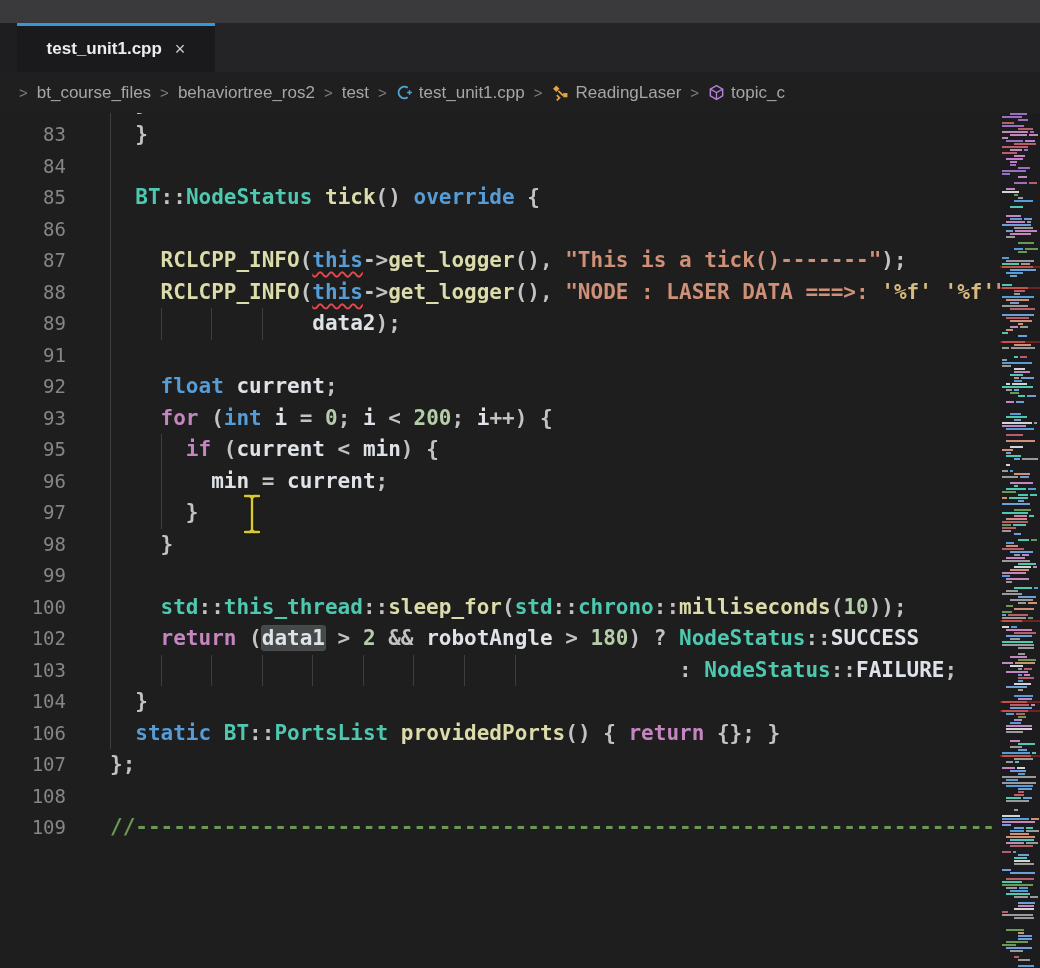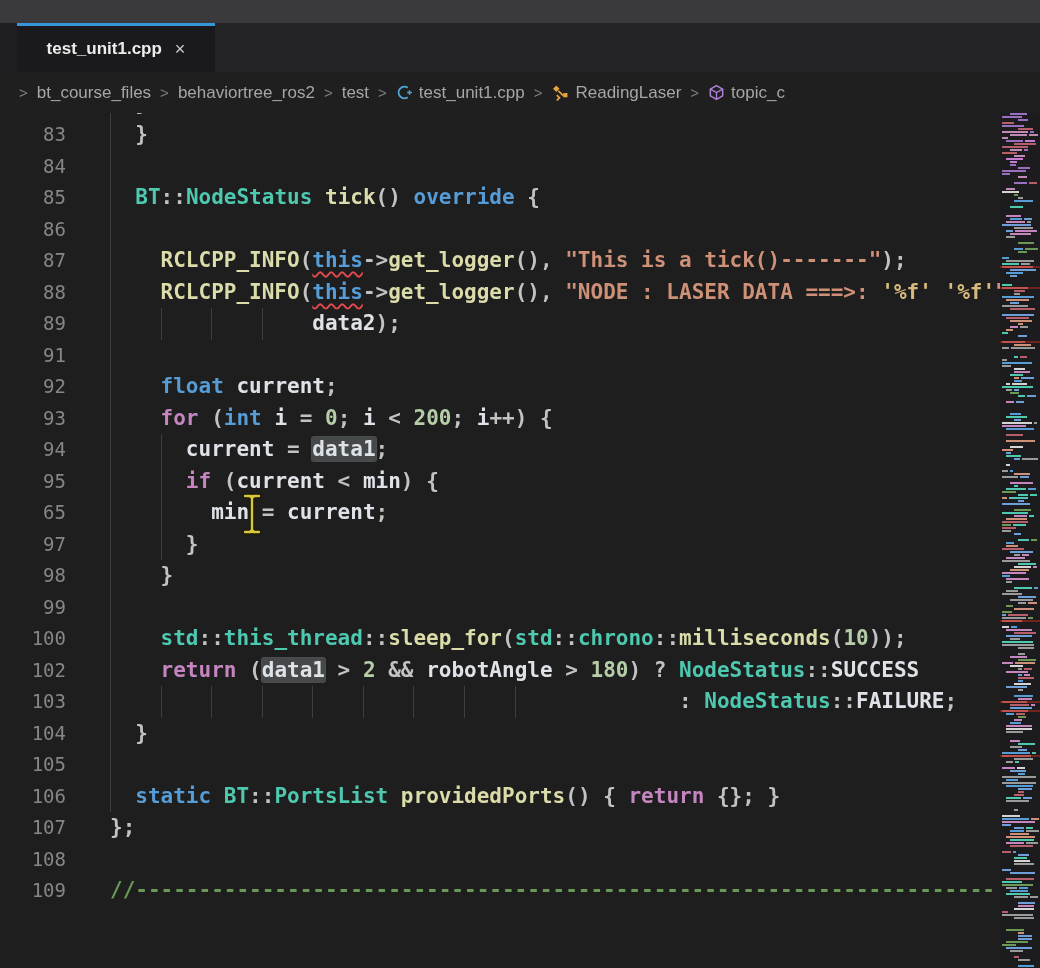--- a/index.html
+++ b/index.html
@@ -112,31 +112,29 @@
         <div class="line"><span class="ln">83</span><i class="ig" style="left: calc(0ch + 110px);"></i><span class="code"><span class="tk-o">  }</span></span></div>
         <div class="line"><span class="ln">84</span><i class="ig" style="left: calc(0ch + 110px);"></i><span class="code"></span></div>
         <div class="line"><span class="ln">85</span><i class="ig" style="left: calc(0ch + 110px);"></i><span class="code"><span>  </span><span class="tk-t">BT</span><span class="tk-o">::</span><span class="tk-t">NodeStatus</span><span> </span><span class="tk-f">tick</span><span class="tk-o">()</span><span> </span><span class="tk-k">override</span><span class="tk-o"> {</span></span></div>
         <div class="line"><span class="ln">86</span><i class="ig" style="left: calc(0ch + 110px);"></i><span class="code"></span></div>
         <div class="line"><span class="ln">87</span><i class="ig" style="left: calc(0ch + 110px);"></i><span class="code"><span>    </span><span class="tk-f">RCLCPP_INFO</span><span class="tk-o">(</span><span class="tk-k tk-sq">this</span><span class="tk-o">-&gt;</span><span class="tk-f">get_logger</span><span class="tk-o">(), </span><span class="tk-s">"This is a tick()-------"</span><span class="tk-o">);</span></span></div>
         <div class="line"><span class="ln">88</span><i class="ig" style="left: calc(0ch + 110px);"></i><span class="code"><span>    </span><span class="tk-f">RCLCPP_INFO</span><span class="tk-o">(</span><span class="tk-k tk-sq">this</span><span class="tk-o">-&gt;</span><span class="tk-f">get_logger</span><span class="tk-o">(), </span><span class="tk-s">"NODE : LASER DATA ===&gt;: </span><span class="tk-fmt">'%f'</span><span class="tk-s"> </span><span class="tk-fmt">'%f'</span><span class="tk-s">"</span></span></div>
         <div class="line"><span class="ln">89</span><i class="ig" style="left: calc(0ch + 110px);"></i><i class="ig" style="left: calc(4ch + 110px);"></i><i class="ig" style="left: calc(8ch + 110px);"></i><i class="ig" style="left: calc(12ch + 110px);"></i><span class="code"><span>                </span><span class="tk-v">data2</span><span class="tk-o">);</span></span></div>
         <div class="line"><span class="ln">91</span><i class="ig" style="left: calc(0ch + 110px);"></i></div>
         <div class="line"><span class="ln">92</span><i class="ig" style="left: calc(0ch + 110px);"></i><span class="code"><span>    </span><span class="tk-k">float</span><span> </span><span class="tk-v">current</span><span class="tk-o">;</span></span></div>
         <div class="line"><span class="ln">93</span><i class="ig" style="left: calc(0ch + 110px);"></i><span class="code"><span>    </span><span class="tk-c">for</span><span class="tk-o"> (</span><span class="tk-k">int</span><span> </span><span class="tk-v">i</span><span class="tk-o"> = </span><span class="tk-n">0</span><span class="tk-o">; </span><span class="tk-v">i</span><span class="tk-o"> &lt; </span><span class="tk-n">200</span><span class="tk-o">; </span><span class="tk-v">i</span><span class="tk-o">++) {</span></span></div>
-        <div class="line"><span class="ln">94</span><i class="ig" style="left: calc(0ch + 110px);"></i><i class="ig" style="left: calc(4ch + 110px);"></i><span class="code"><span>      </span><span class="tk-v">current</span><span class="tk-o"> = </span><span class="tk-v tk-hl">data1</span><span class="tk-o">;</span></span></div>
         <div class="line"><span class="ln">95</span><i class="ig" style="left: calc(0ch + 110px);"></i><i class="ig" style="left: calc(4ch + 110px);"></i><span class="code"><span>      </span><span class="tk-c">if</span><span class="tk-o"> (</span><span class="tk-v">current</span><span class="tk-o"> &lt; </span><span class="tk-v">min</span><span class="tk-o">) {</span></span></div>
-        <div class="line"><span class="ln">65</span><i class="ig" style="left: calc(0ch + 110px);"></i><i class="ig" style="left: calc(4ch + 110px);"></i><span class="code"><span>        </span><span class="tk-v">min</span><span class="tk-o"> = </span><span class="tk-v">current</span><span class="tk-o">;</span></span></div>
+        <div class="line"><span class="ln">96</span><i class="ig" style="left: calc(0ch + 110px);"></i><i class="ig" style="left: calc(4ch + 110px);"></i><span class="code"><span>        </span><span class="tk-v">min</span><span class="tk-o"> = </span><span class="tk-v">current</span><span class="tk-o">;</span></span></div>
         <div class="line"><span class="ln">97</span><i class="ig" style="left: calc(0ch + 110px);"></i><i class="ig" style="left: calc(4ch + 110px);"></i><span class="code"><span class="tk-o">      }</span></span></div>
         <div class="line"><span class="ln">98</span><i class="ig" style="left: calc(0ch + 110px);"></i><span class="code"><span class="tk-o">    }</span></span></div>
         <div class="line"><span class="ln">99</span><i class="ig" style="left: calc(0ch + 110px);"></i><span class="code"></span></div>
         <div class="line"><span class="ln">100</span><i class="ig" style="left: calc(0ch + 110px);"></i><span class="code"><span>    </span><span class="tk-t">std</span><span class="tk-o">::</span><span class="tk-t">this_thread</span><span class="tk-o">::</span><span class="tk-f">sleep_for</span><span class="tk-o">(</span><span class="tk-t">std</span><span class="tk-o">::</span><span class="tk-t">chrono</span><span class="tk-o">::</span><span class="tk-f">milliseconds</span><span class="tk-o">(</span><span class="tk-n">10</span><span class="tk-o">));</span></span></div>
         <div class="line"><span class="ln">102</span><i class="ig" style="left: calc(0ch + 110px);"></i><span class="code"><span>    </span><span class="tk-c">return</span><span class="tk-o"> (</span><span class="tk-v tk-hl">data1</span><span class="tk-o"> &gt; </span><span class="tk-n">2</span><span class="tk-o"> &amp;&amp; </span><span class="tk-v">robotAngle</span><span class="tk-o"> &gt; </span><span class="tk-n">180</span><span class="tk-o">) ? </span><span class="tk-t">NodeStatus</span><span class="tk-o">::</span><span class="tk-v">SUCCESS</span></span></div>
         <div class="line"><span class="ln">103</span><i class="ig" style="left: calc(0ch + 110px);"></i><i class="ig" style="left: calc(4ch + 110px);"></i><i class="ig" style="left: calc(8ch + 110px);"></i><i class="ig" style="left: calc(12ch + 110px);"></i><i class="ig" style="left: calc(16ch + 110px);"></i><i class="ig" style="left: calc(20ch + 110px);"></i><i class="ig" style="left: calc(24ch + 110px);"></i><i class="ig" style="left: calc(28ch + 110px);"></i><i class="ig" style="left: calc(32ch + 110px);"></i><span class="code"><span>                                             </span><span class="tk-o">: </span><span class="tk-t">NodeStatus</span><span class="tk-o">::</span><span class="tk-v">FAILURE</span><span class="tk-o">;</span></span></div>
         <div class="line"><span class="ln">104</span><i class="ig" style="left: calc(0ch + 110px);"></i><span class="code"><span class="tk-o">  }</span></span></div>
-        <div class="line"><span class="ln">105</span><i class="ig" style="left: calc(0ch + 110px);"></i><span class="code"></span></div>
         <div class="line"><span class="ln">106</span><i class="ig" style="left: calc(0ch + 110px);"></i><span class="code"><span>  </span><span class="tk-k">static</span><span> </span><span class="tk-t">BT</span><span class="tk-o">::</span><span class="tk-t">PortsList</span><span> </span><span class="tk-f">providedPorts</span><span class="tk-o">() { </span><span class="tk-c">return</span><span class="tk-o"> {}; }</span></span></div>
         <div class="line"><span class="ln">107</span><span class="code"><span class="tk-o">};</span></span></div>
         <div class="line"><span class="ln">108</span><span class="code"></span></div>
         <div class="line"><span class="ln">109</span><span class="code"><span class="tk-m">//--------------------------------------------------------------------</span></span></div>
       </div>
   </div>
 
   <div id="minimap">
       <div class="mrow" style="left: 10px; top: 0px; width: 17.3786px; background: rgb(154, 111, 192);"></div>
       <div class="mrow" style="left: 2px; top: 3px; width: 19.9152px; background: rgb(154, 111, 192);"></div>

